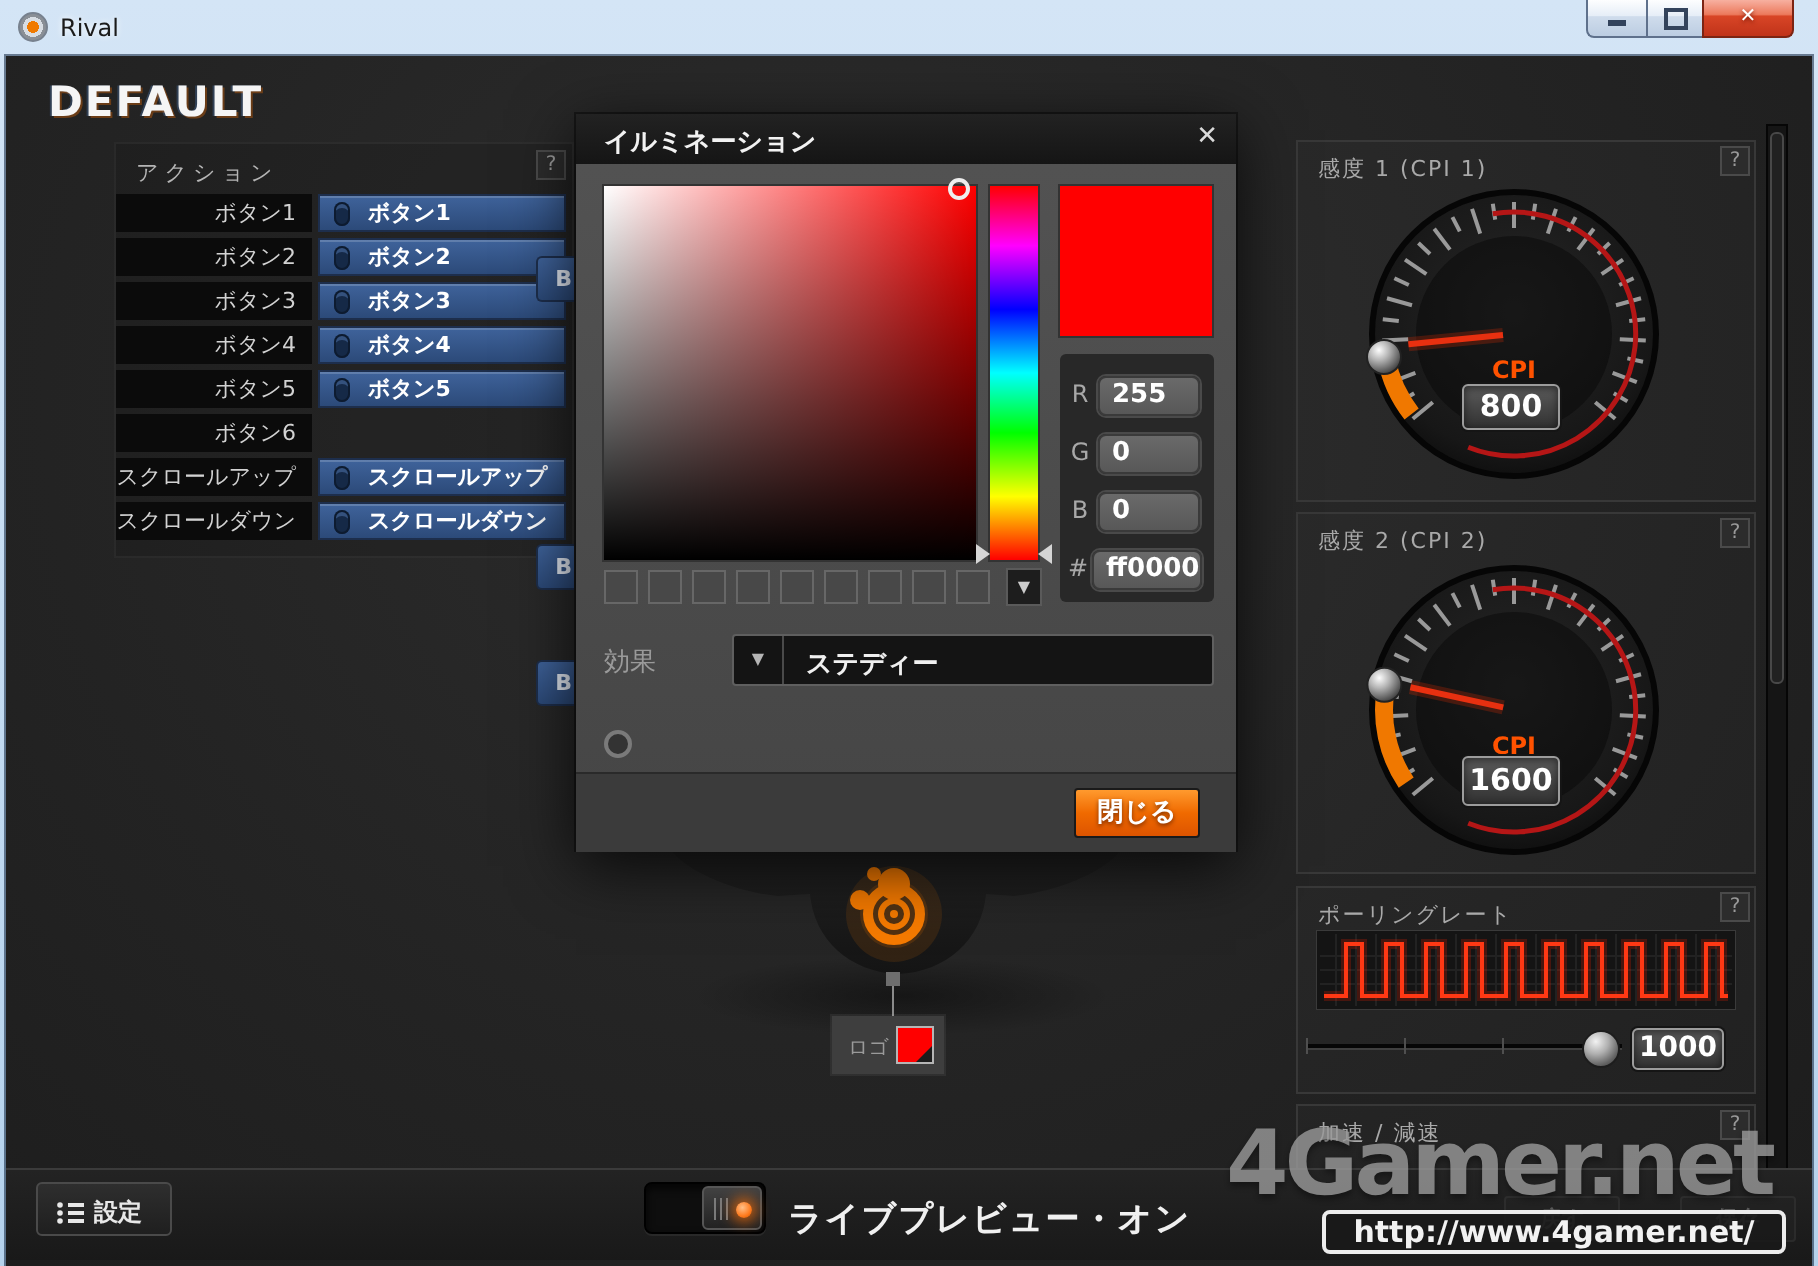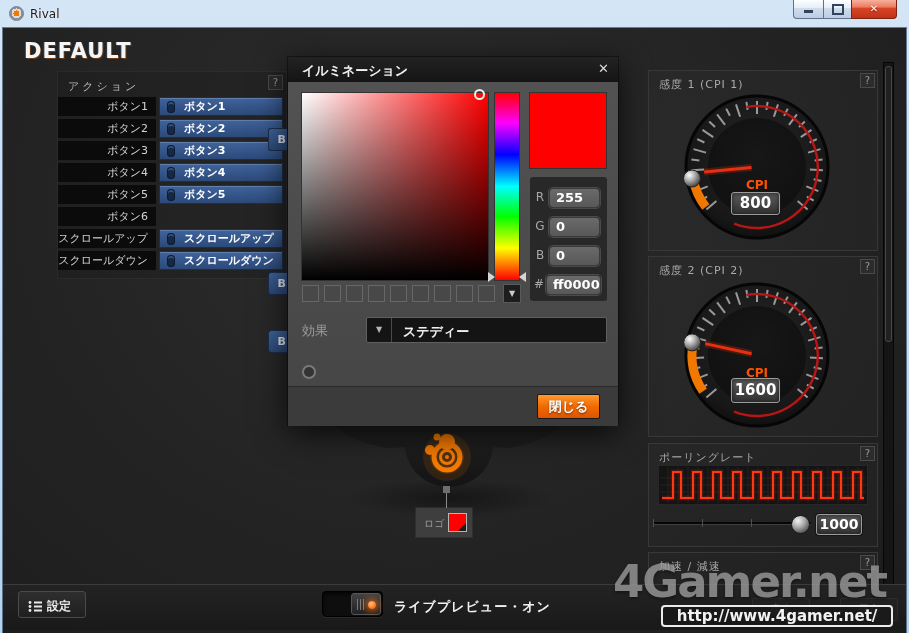--- a/index.html
+++ b/index.html
@@ -88,21 +88,21 @@
   .list-icon{position:absolute;left:9px;top:8px;}
   .toggle{position:absolute;left:319px;top:6px;width:61px;height:26px;background:#0e0e0e;border-radius:4px;
     border:1px solid #000;box-sizing:border-box;box-shadow:inset 0 2px 4px rgba(0,0,0,.8), 0 1px 0 rgba(255,255,255,.06);cursor:pointer;}
   .toggle-knob{position:absolute;right:1px;top:1px;width:30px;height:22px;border-radius:3px;
     background:linear-gradient(#424242,#222);border:1px solid #565656;box-sizing:border-box;}
   .knob-lines{position:absolute;left:5px;top:5px;width:8px;height:11px;
     background:repeating-linear-gradient(90deg,#7a7a7a 0 1px,transparent 1px 3px);}
   .knob-dot{position:absolute;right:4px;top:7px;width:8px;height:8px;border-radius:50%;
     background:radial-gradient(circle at 40% 35%, #ffc089, #ff7a1c 60%, #c34f00);
     box-shadow:0 0 7px 2px rgba(255,110,0,.75);}
-  .live-label{position:absolute;left:391px;top:13px;font-size:13px;font-weight:bold;color:#f0f0f0;letter-spacing:1px;font-family:Liberation Serif, serif;}
+  .live-label{position:absolute;left:391px;top:13px;font-size:17px;font-weight:bold;color:#f0f0f0;letter-spacing:1px;font-family:Liberation Serif, serif;}
   .ghost-btn{position:absolute;top:13px;width:58px;height:23px;box-sizing:border-box;background:#242424;
     border:1px solid #383838;border-radius:2px;color:#8a8a8a;font-size:11px;text-align:center;
     line-height:21px;opacity:.55;cursor:pointer;font-weight:bold;}
   
   .wm-text{position:absolute;left:610px;top:527px;z-index:55;font-size:45px;font-weight:bold;
     letter-spacing:-2px;color:#9a9a9a;opacity:.8;text-shadow:0 2px 3px rgba(0,0,0,.45);white-space:nowrap;}
   .wm-url{position:absolute;left:658px;top:577px;width:232px;height:22px;z-index:56;box-sizing:border-box;
     border:2px solid #ececec;border-radius:4px;background:rgba(25,25,25,.88);color:#f2f2f2;
     font-size:15px;font-weight:bold;text-align:center;line-height:19px;}
   

